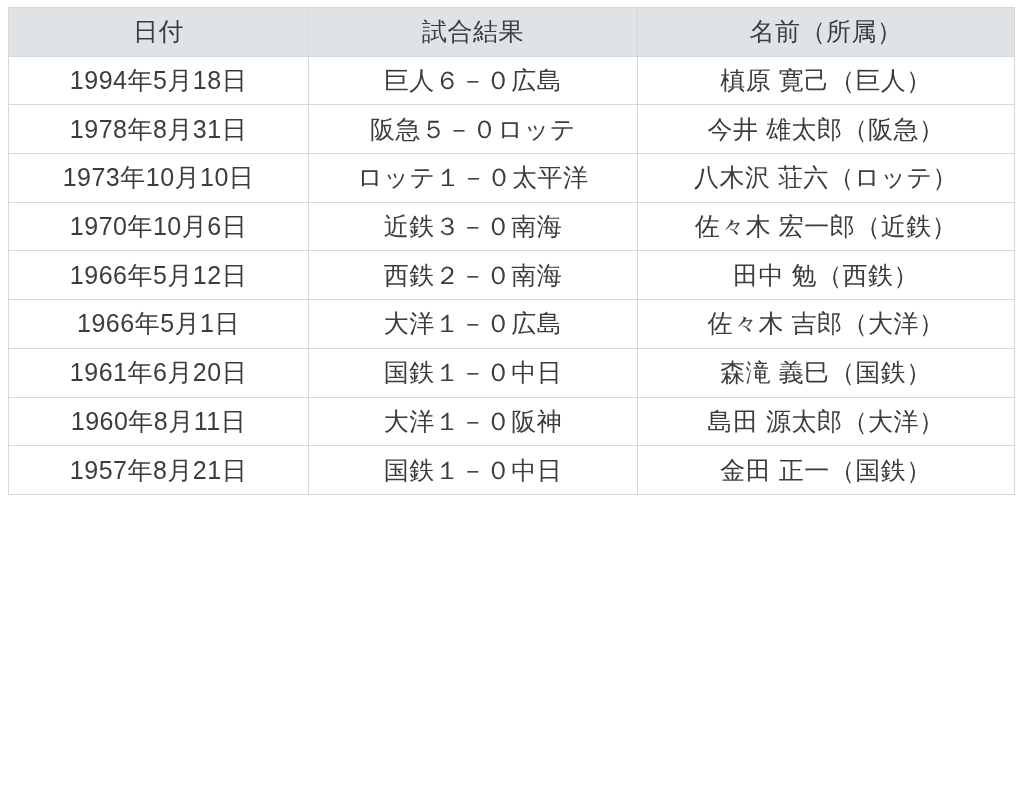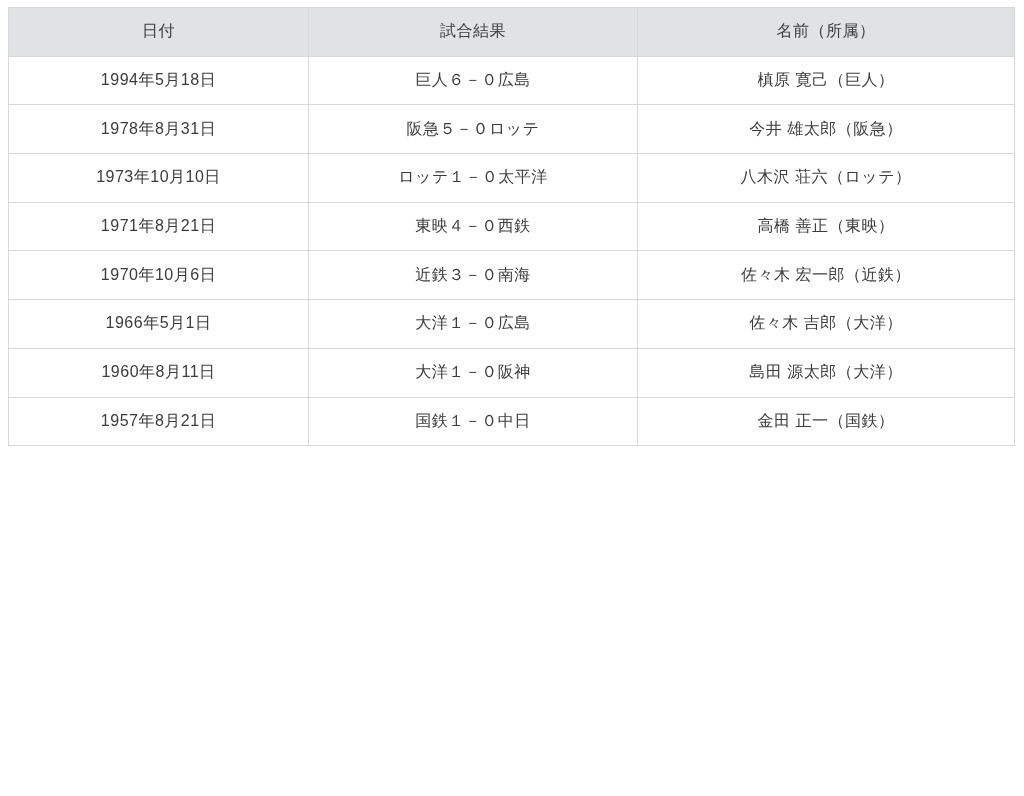--- a/index.html
+++ b/index.html
@@ -22,21 +22,21 @@
     width:1006px;
   }
   table.records col.col-date{width:300px;}
   table.records col.col-result{width:329px;}
   table.records col.col-name{width:377px;}
   table.records th,
   table.records td{
     border:1px solid var(--border);
     height:47.7px;
     padding:0 4px;
-    font-size:16px;
+    font-size:25px;
     font-weight:400;
     text-align:center;
     vertical-align:middle;
     letter-spacing:0.5px;
     overflow:hidden;
     white-space:nowrap;
   }
   table.records thead th{
     background:var(--header-bg);
   }
@@ -70,40 +70,45 @@
     <td>阪急５－０ロッテ</td>
     <td>今井 雄太郎（阪急）</td>
   </tr>
 
   <tr>
     <td>1973年10月10日</td>
     <td>ロッテ１－０太平洋</td>
     <td>八木沢 荘六（ロッテ）</td>
   </tr>
 
-  <tr>
-    <td>1971年8月21日</td>
-    <td>東映４－０西鉄</td>
-    <td>高橋 善正（東映）</td>
-  </tr>
 
   <tr>
     <td>1970年10月6日</td>
     <td>近鉄３－０南海</td>
     <td>佐々木 宏一郎（近鉄）</td>
   </tr>
 
 
+  <tr>
+    <td>1966年5月12日</td>
+    <td>西鉄２－０南海</td>
+    <td>田中 勉（西鉄）</td>
+  </tr>
 
   <tr>
     <td>1966年5月1日</td>
     <td>大洋１－０広島</td>
     <td>佐々木 吉郎（大洋）</td>
   </tr>
 
+  <tr>
+    <td>1961年6月20日</td>
+    <td>国鉄１－０中日</td>
+    <td>森滝 義巳（国鉄）</td>
+  </tr>
 
   <tr>
     <td>1960年8月11日</td>
     <td>大洋１－０阪神</td>
     <td>島田 源太郎（大洋）</td>
   </tr>
 
 
   <tr>
     <td>1957年8月21日</td>

